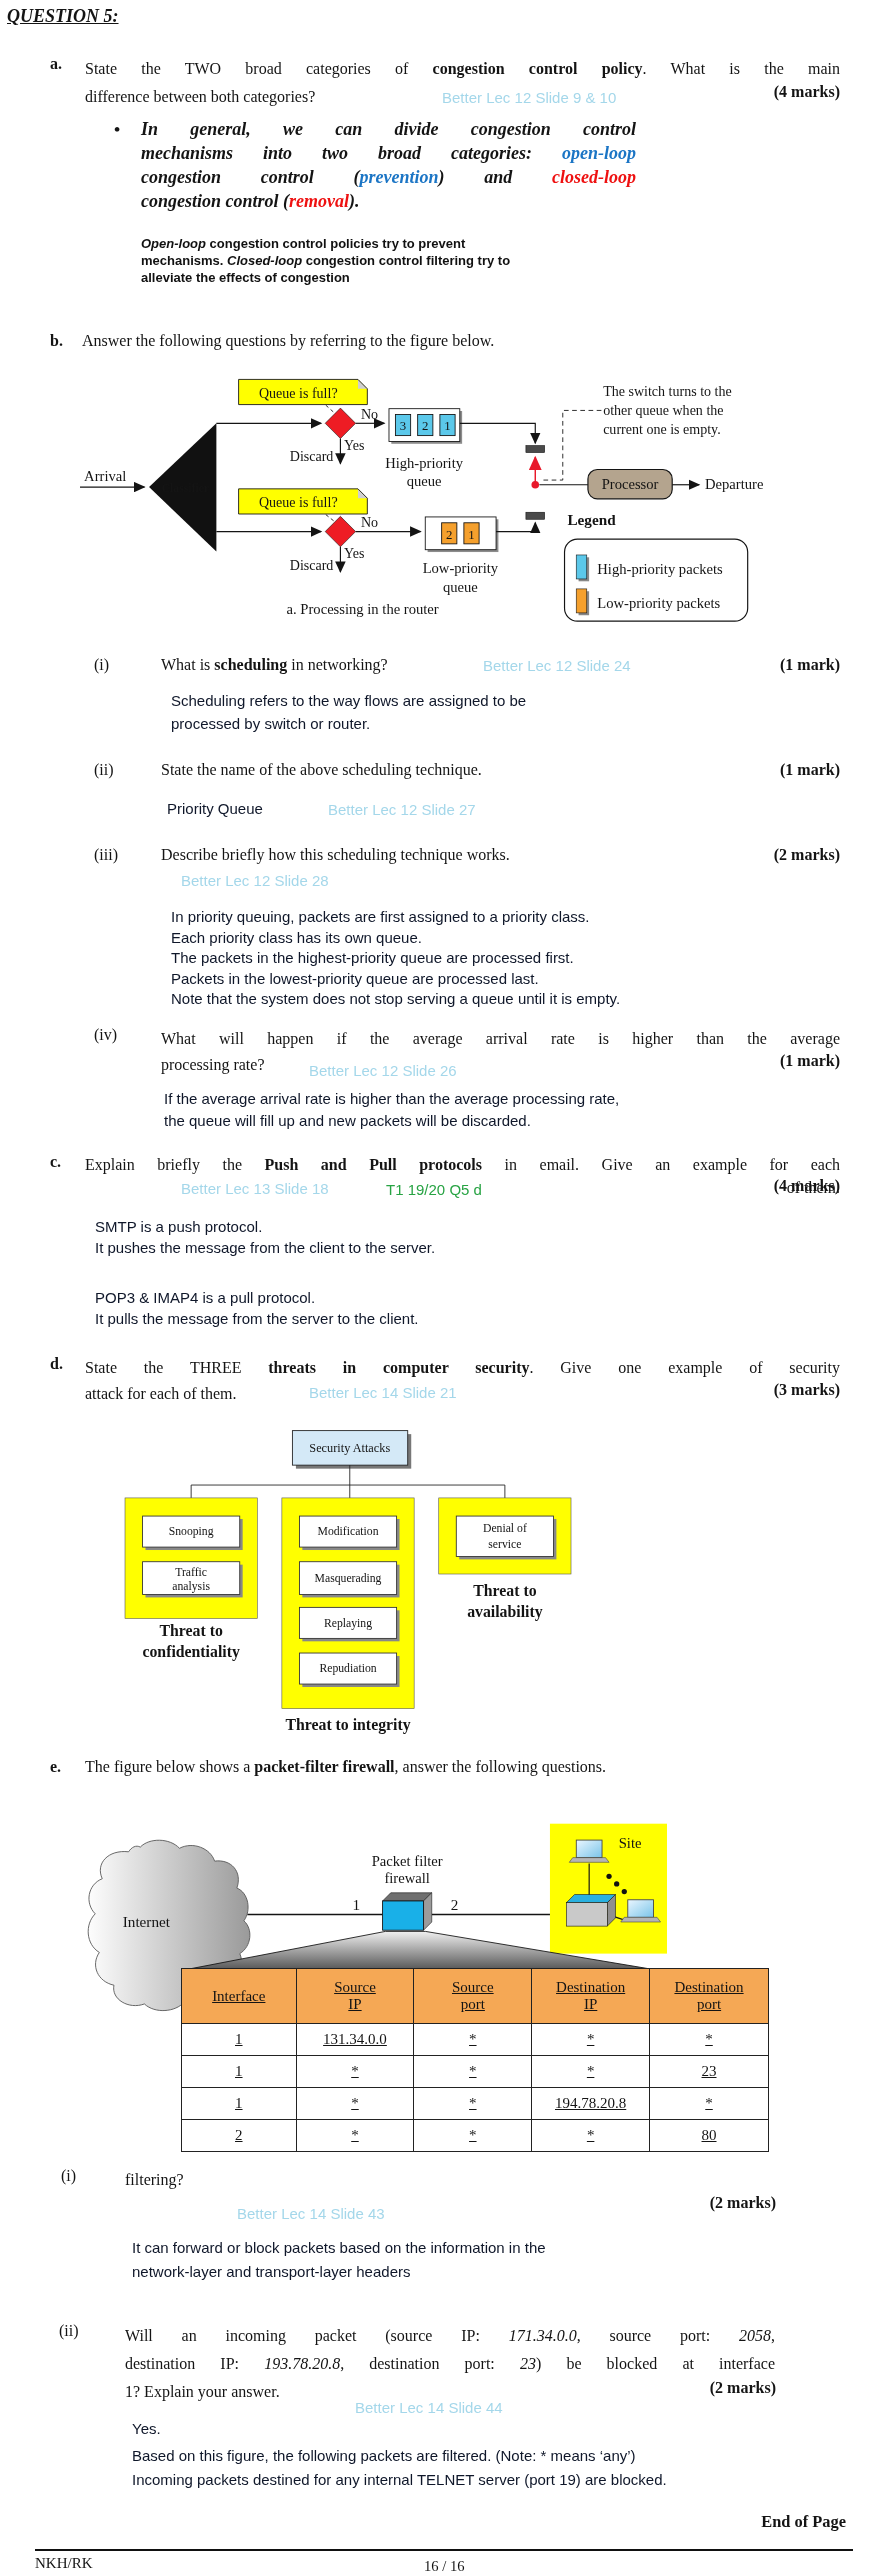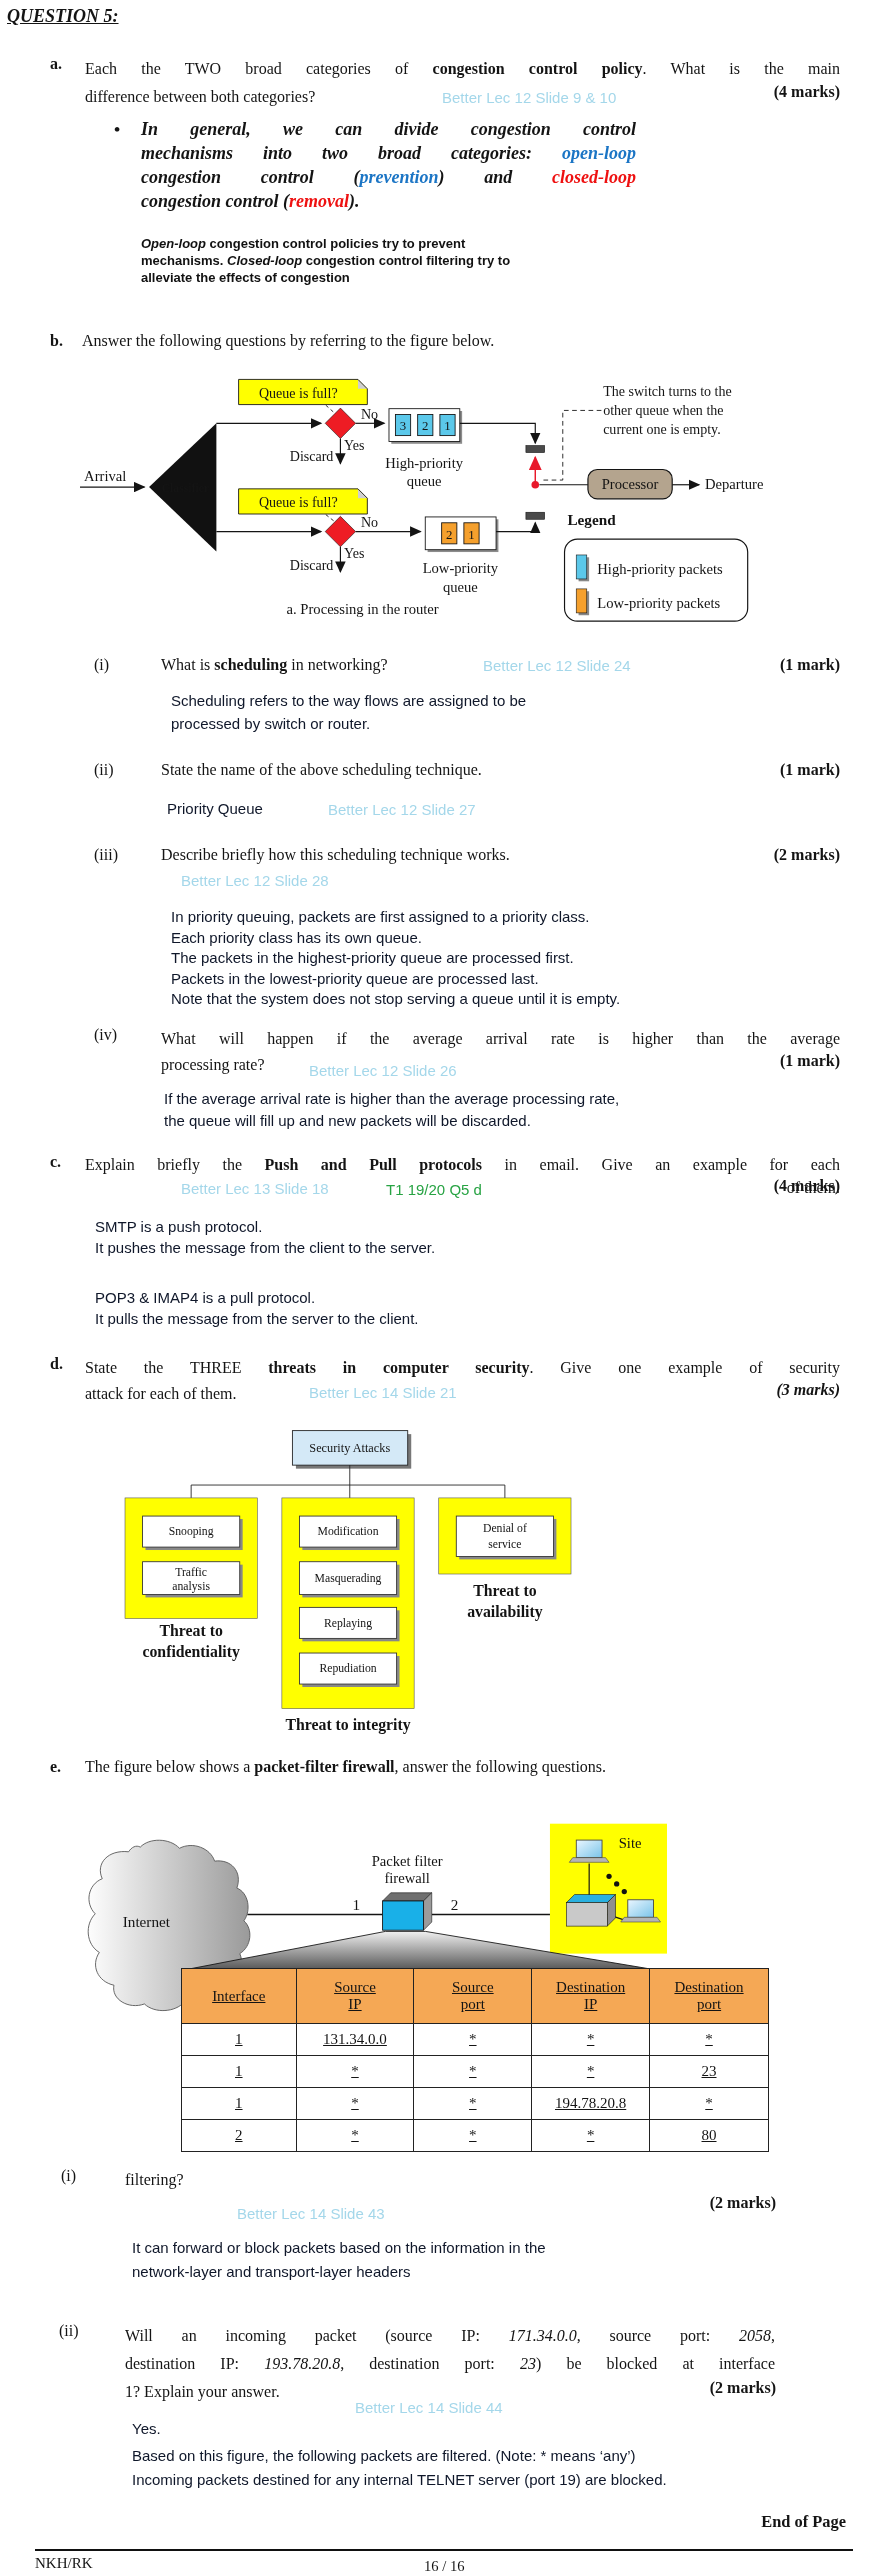--- a/index.html
+++ b/index.html
@@ -28,21 +28,21 @@
 </style>
 </head>
 <body>
 
 <div id="page">
 
   <div class="abs heading" style="left:7px;top:5.9px;">QUESTION 5:</div>
 
   <div class="abs q bold" style="left:50px;top:55px;">a.</div>
   <div class="abs q" style="left:85px;top:55px;width:755px;">
-    <div class="qline jall"><span>Each the TWO broad categories of </span><span class="bold">congestion control policy</span><span>. What is the main</span></div>
+    <div class="qline jall"><span>State the TWO broad categories of </span><span class="bold">congestion control policy</span><span>. What is the main</span></div>
     <div class="qline">difference between both categories?</div>
   </div>
   <div class="marks" style="right:45px;top:83px;">(4 marks)</div>
   <div class="abs ann" style="left:442px;top:89px;">Better Lec 12 Slide 9 &amp; 10</div>
 
   <div class="abs" style="left:114px;top:119px;font-size:17.6px;font-weight:bold;">•</div>
   <div class="abs" style="left:141px;top:117px;width:495px;">
     <div class="bullet-line jall">In general, we can divide congestion control</div>
     <div class="bullet-line jall"><span>mechanisms into two broad categories: </span><span class="blue-seg">open-loop</span></div>
     <div class="bullet-line jall"><span>congestion control (</span><span class="blue-seg">prevention</span><span>) and </span><span class="red-seg">closed-loop</span></div>
@@ -200,21 +200,21 @@
   <div class="abs ans" style="left:95px;top:1218px;">SMTP is a push protocol.</div>
   <div class="abs ans" style="left:95px;top:1239px;">It pushes the message from the client to the server.</div>
   <div class="abs ans" style="left:95px;top:1289px;">POP3 &amp; IMAP4 is a pull protocol.</div>
   <div class="abs ans" style="left:95px;top:1310px;">It pulls the message from the server to the client.</div>
 
   <div class="abs q bold" style="left:50px;top:1355px;">d.</div>
   <div class="abs q" style="left:85px;top:1355px;width:755px;">
     <div class="jall" style="line-height:26px;"><span>State the THREE </span><span class="bold">threats in computer security</span><span>. Give one example of security</span></div>
     <div style="line-height:26px;">attack for each of them.</div>
   </div>
-  <div class="marks" style="right:45px;top:1381px;font-style:italic;">(3 marks)</div>
+  <div class="marks" style="right:45px;top:1381px;">(3 marks)</div>
   <div class="abs ann" style="left:309px;top:1384px;">Better Lec 14 Slide 21</div>
 
   <svg class="abs" style="left:105px;top:1423px;" width="527" height="319" viewBox="0 0 900 545">
     <rect x="326" y="19" width="197" height="59" fill="#777"></rect>
     <rect x="320" y="13" width="197" height="59" fill="#d4e9f7" stroke="#222" stroke-width="1.5"></rect>
     <text x="418" y="50" font-size="21" text-anchor="middle">Security Attacks</text>
     <polyline points="418,72 418,106" fill="none" stroke="#222" stroke-width="1.5"></polyline>
     <line x1="147" y1="106" x2="683" y2="106" stroke="#222" stroke-width="1.5"></line>
     <line x1="147" y1="106" x2="147" y2="159" stroke="#222" stroke-width="1.5"></line>
     <line x1="418" y1="106" x2="418" y2="159" stroke="#222" stroke-width="1.5"></line>

